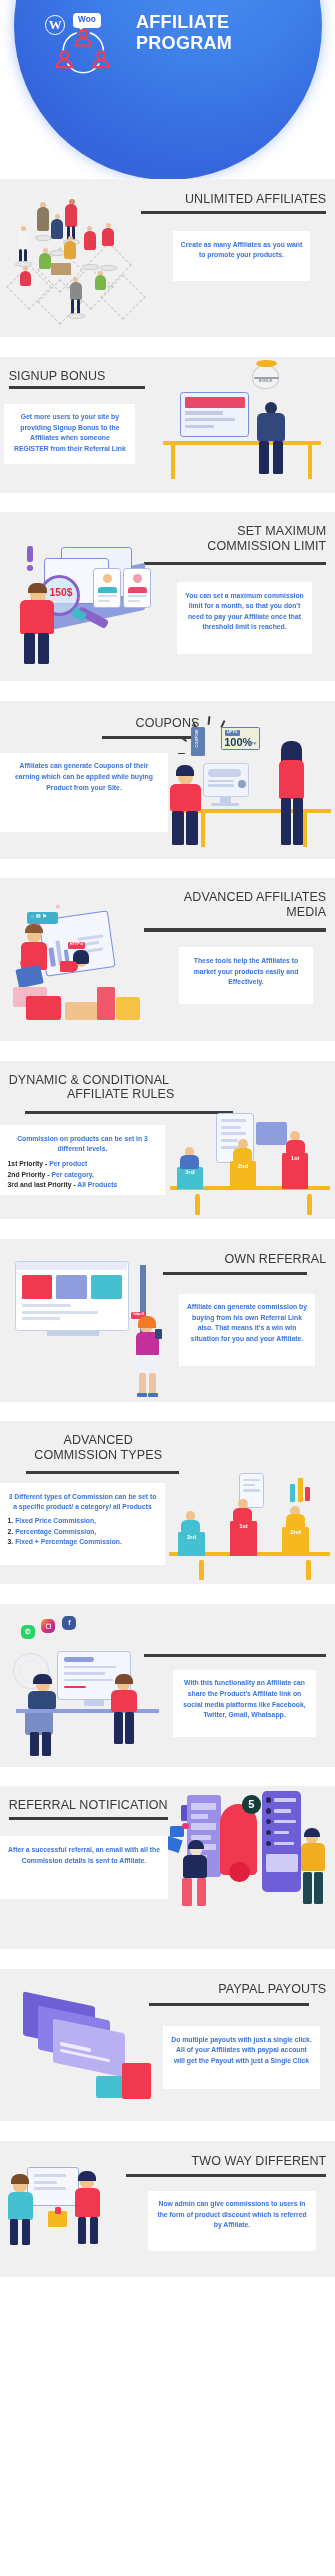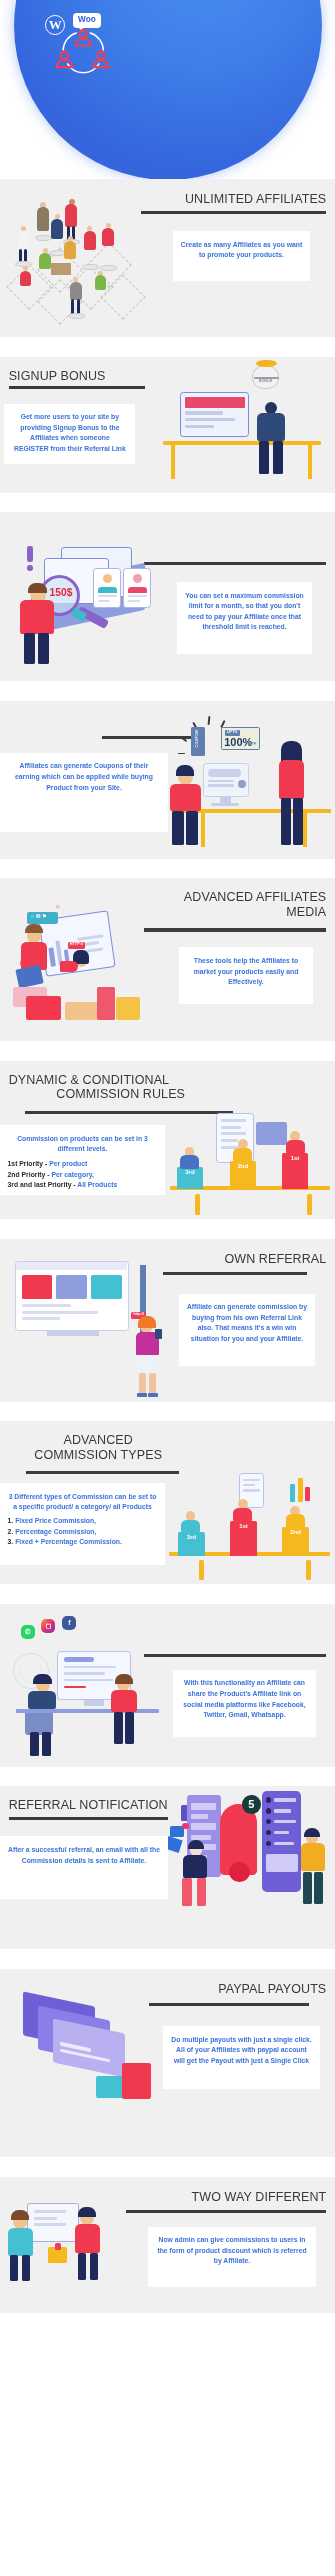--- a/index.html
+++ b/index.html
@@ -221,20 +221,24 @@
         <path d="M30 70a34 34 0 0 0 58 0" stroke="#fff" stroke-width="3" fill="none" stroke-linecap="round"></path>
         <g fill="none" stroke="#ef3e56" stroke-width="4">
           <circle cx="59" cy="14" r="7"></circle>
           <path d="M45 36c0-8 6-13 14-13s14 5 14 13z"></path>
           <circle cx="24" cy="54" r="7"></circle>
           <path d="M10 76c0-8 6-13 14-13s14 5 14 13z"></path>
           <circle cx="92" cy="54" r="7"></circle>
           <path d="M78 76c0-8 6-13 14-13s14 5 14 13z"></path>
         </g>
       </svg>
+    </div>
+    <div class="hero-title">
+      <div>AFFILIATE</div>
+      <div>PROGRAM</div>
     </div>
   </div>
 </div>
 
 <div class="feature" style="height:158px">
   <div class="f-title right" style="top:13px;width:207px">UNLIMITED AFFILIATES</div>
   <div class="f-box" style="left:173px;top:52px;width:137px;height:50px">Create as many Affiliates as you want to promote your products.</div>
   <div class="rule" style="right:8.7px;top:32px;width:185px"></div>
   <div class="art" style="left:11px;top:9.8px;width:158px;height:141px">
     <div class="iso-tile" style="left:33px;top:65px;width:32px;height:32px"></div>
@@ -304,20 +308,24 @@
     <div class="rect" style="left:150px;top:85px;width:3.8px;height:34px;background:#f6b81f"></div>
     <div class="person-head" style="left:107px;top:42px;width:12px;height:12px;background:#24335c"></div>
     <div class="person-body" style="left:99px;top:53px;width:28px;height:28px;background:#2f4a7a"></div>
     <div class="leg" style="left:101px;top:81px;width:9.8px;height:33px;background:#1f2a5a"></div>
     <div class="leg" style="left:115px;top:81px;width:9.8px;height:33px;background:#1f2a5a"></div>
   </div>
 </div>
 <div class="gap"></div>
 
 <div class="feature" style="height:169px">
+  <div class="f-title right" style="top:12px;width:201px">
+    <div>SET MAXIMUM</div>
+    <div>COMMISSION LIMIT</div>
+  </div>
   <div class="rule" style="right:8.7px;top:50px;width:182px"></div>
   <div class="f-box" style="left:177px;top:70px;width:135px;height:72px">You can set a maximum commission limit for a month, so that you don't need to pay your Affiliate once that threshold limit is reached.</div>
   <div class="art" style="left:11px;top:22px;width:163px;height:136px">
     <div class="rect" style="left:19.6px;top:41px;width:114px;height:47px;background:#8e9ddd;transform:skewY(-12deg);border-radius:2.2px"></div>
     <div class="screen" style="left:50px;top:13px;width:71px;height:50px;background:#eef3fc"></div>
     <div class="screen" style="left:33px;top:24px;width:65px;height:46px;background:#f5f8ff"></div>
     <div class="screen" style="left:82px;top:34px;width:28px;height:40px;background:#ffffff;border-color:#aab6e6">
       <div class="person-head" style="left:8.7px;top:4.4px;width:9.8px;height:9.8px;background:#f2c28c"></div>
       <div class="bar" style="left:4.4px;top:17.4px;width:18.5px;height:6.5px;background:#3fb9c9;border-radius:3.3px 3.3px 0 0"></div>
       <div class="bar" style="left:4.4px;top:26px;width:18.5px;height:2.2px;background:#d6dcf0"></div>
@@ -338,20 +346,21 @@
     <div class="person-head" style="left:18.5px;top:52px;width:16.3px;height:16.3px;background:#f2c28c"></div>
     <div class="rect" style="left:17.4px;top:49px;width:18.5px;height:9.8px;background:#7a4a2a;border-radius:7.6px 7.6px 0 0"></div>
     <div class="person-body" style="left:8.7px;top:66px;width:34px;height:34px;background:#f0394f"></div>
     <div class="leg" style="left:13px;top:99px;width:11px;height:30.5px"></div>
     <div class="leg" style="left:27px;top:99px;width:11px;height:30.5px"></div>
   </div>
 </div>
 <div class="gap"></div>
 
 <div class="feature" style="height:158px">
+  <div class="f-title center" style="top:15.2px">COUPONS</div>
   <div class="rule" style="left:102px;top:35px;width:102px"></div>
   <div class="f-box" style="left:0px;top:52px;width:168px;height:79px">Affiliates can generate Coupons of their earning which can be applied while buying Product from your Site.</div>
   <div class="art" style="left:169px;top:11px;width:166px;height:146px">
     <div class="ray" style="left:39px;top:4.4px;width:1.6px;height:8.7px;transform:rotate(6deg)"></div>
     <div class="ray" style="left:25px;top:9.8px;width:1.6px;height:7.6px;transform:rotate(-28deg)"></div>
     <div class="ray" style="left:53px;top:8.7px;width:1.6px;height:7.6px;transform:rotate(26deg)"></div>
     <div class="ray" style="left:14px;top:24px;width:1.6px;height:7px;transform:rotate(-56deg)"></div>
     <div class="ray" style="left:63px;top:24px;width:1.6px;height:7px;transform:rotate(52deg)"></div>
     <div class="ray" style="left:8.7px;top:41px;width:7.6px;height:1.6px"></div>
     <div class="ray" style="left:9.8px;top:60px;width:7px;height:1.6px;transform:rotate(28deg)"></div>
@@ -423,21 +432,21 @@
     <div class="rect" style="left:57px;top:107px;width:33px;height:18.5px;background:#f2c28c;border-radius:2.2px"></div>
     <div class="rect" style="left:89px;top:92px;width:18.5px;height:33px;background:#f0576a;border-radius:1.6px"></div>
     <div class="rect" style="left:108px;top:102px;width:24px;height:23px;background:#f6c244;border-radius:2.2px"></div>
   </div>
 </div>
 <div class="gap"></div>
 
 <div class="feature" style="height:158px">
   <div class="f-title left" style="top:12px;width:239px">
     <div>DYNAMIC &amp; CONDITIONAL</div>
-    <div style="text-align:center;width:224px">COMMISSION RULES</div>
+    <div style="text-align:center;width:224px">AFFILIATE RULES</div>
   </div>
   <div class="rule" style="left:25px;top:50px;width:208px"></div>
   <div class="f-box" style="left:0px;top:64px;width:165px;height:70px">
     <div>Commission on products can be set in 3 different levels.</div>
     <div style="height:4.4px"></div>
     <div class="pl"><span class="dark">1st Priority - </span><span>Per product</span></div>
     <div class="pl"><span class="dark">2nd Priority - </span><span>Per category,</span></div>
     <div class="pl"><span class="dark">3rd and last Priority - </span><span>All Products</span></div>
   </div>
   <div class="art" style="left:166px;top:52px;width:169px;height:103px">
@@ -616,21 +625,21 @@
     <div class="leg" style="left:30.5px;top:88px;width:9.8px;height:28px;background:#f0576a"></div>
     <div class="person-head" style="left:140px;top:42px;width:12px;height:12px;background:#f2c28c"></div>
     <div class="rect" style="left:138px;top:38px;width:16.3px;height:9.8px;background:#1f2a5a;border-radius:7.6px 7.6px 0 0"></div>
     <div class="person-body" style="left:135px;top:53px;width:24px;height:28px;background:#f0ad1f"></div>
     <div class="leg" style="left:137px;top:82px;width:8.7px;height:32px;background:#1d4a52"></div>
     <div class="leg" style="left:148px;top:82px;width:8.7px;height:32px;background:#1d4a52"></div>
   </div>
 </div>
 <div class="gap"></div>
 
-<div class="feature" style="height:188px">
+<div class="feature" style="height:152px">
   <div class="f-title right" style="top:13px;width:207px">PAYPAL PAYOUTS</div>
   <div class="rule" style="right:26px;top:34px;width:160px"></div>
   <div class="f-box" style="left:163px;top:57px;width:157px;height:63px">Do multiple payouts with just a single click. All of your Affiliates with paypal account will get the Payout with just a Single Click</div>
   <div class="art" style="left:14px;top:24px;width:147px;height:120px">
     <div class="rect" style="left:8.7px;top:6.5px;width:72px;height:44px;background:#6f5fd6;transform:skewY(12deg);border-radius:2.7px"></div>
     <div class="rect" style="left:24px;top:19.6px;width:72px;height:44px;background:#8a7ee8;transform:skewY(12deg);border-radius:2.7px"></div>
     <div class="rect" style="left:39px;top:33px;width:72px;height:44px;background:#b9b0f2;transform:skewY(12deg);border-radius:2.7px"></div>
     <div class="rect" style="left:46px;top:52px;width:30.5px;height:4.4px;background:#efeaff;transform:skewY(12deg);border-radius:1.6px"></div>
     <div class="rect" style="left:46px;top:61px;width:50px;height:3.3px;background:#efeaff;transform:skewY(12deg);border-radius:1.6px"></div>
     <div class="rect" style="left:82px;top:83px;width:33px;height:22px;background:#45c0d0;border-radius:2.2px"></div>

